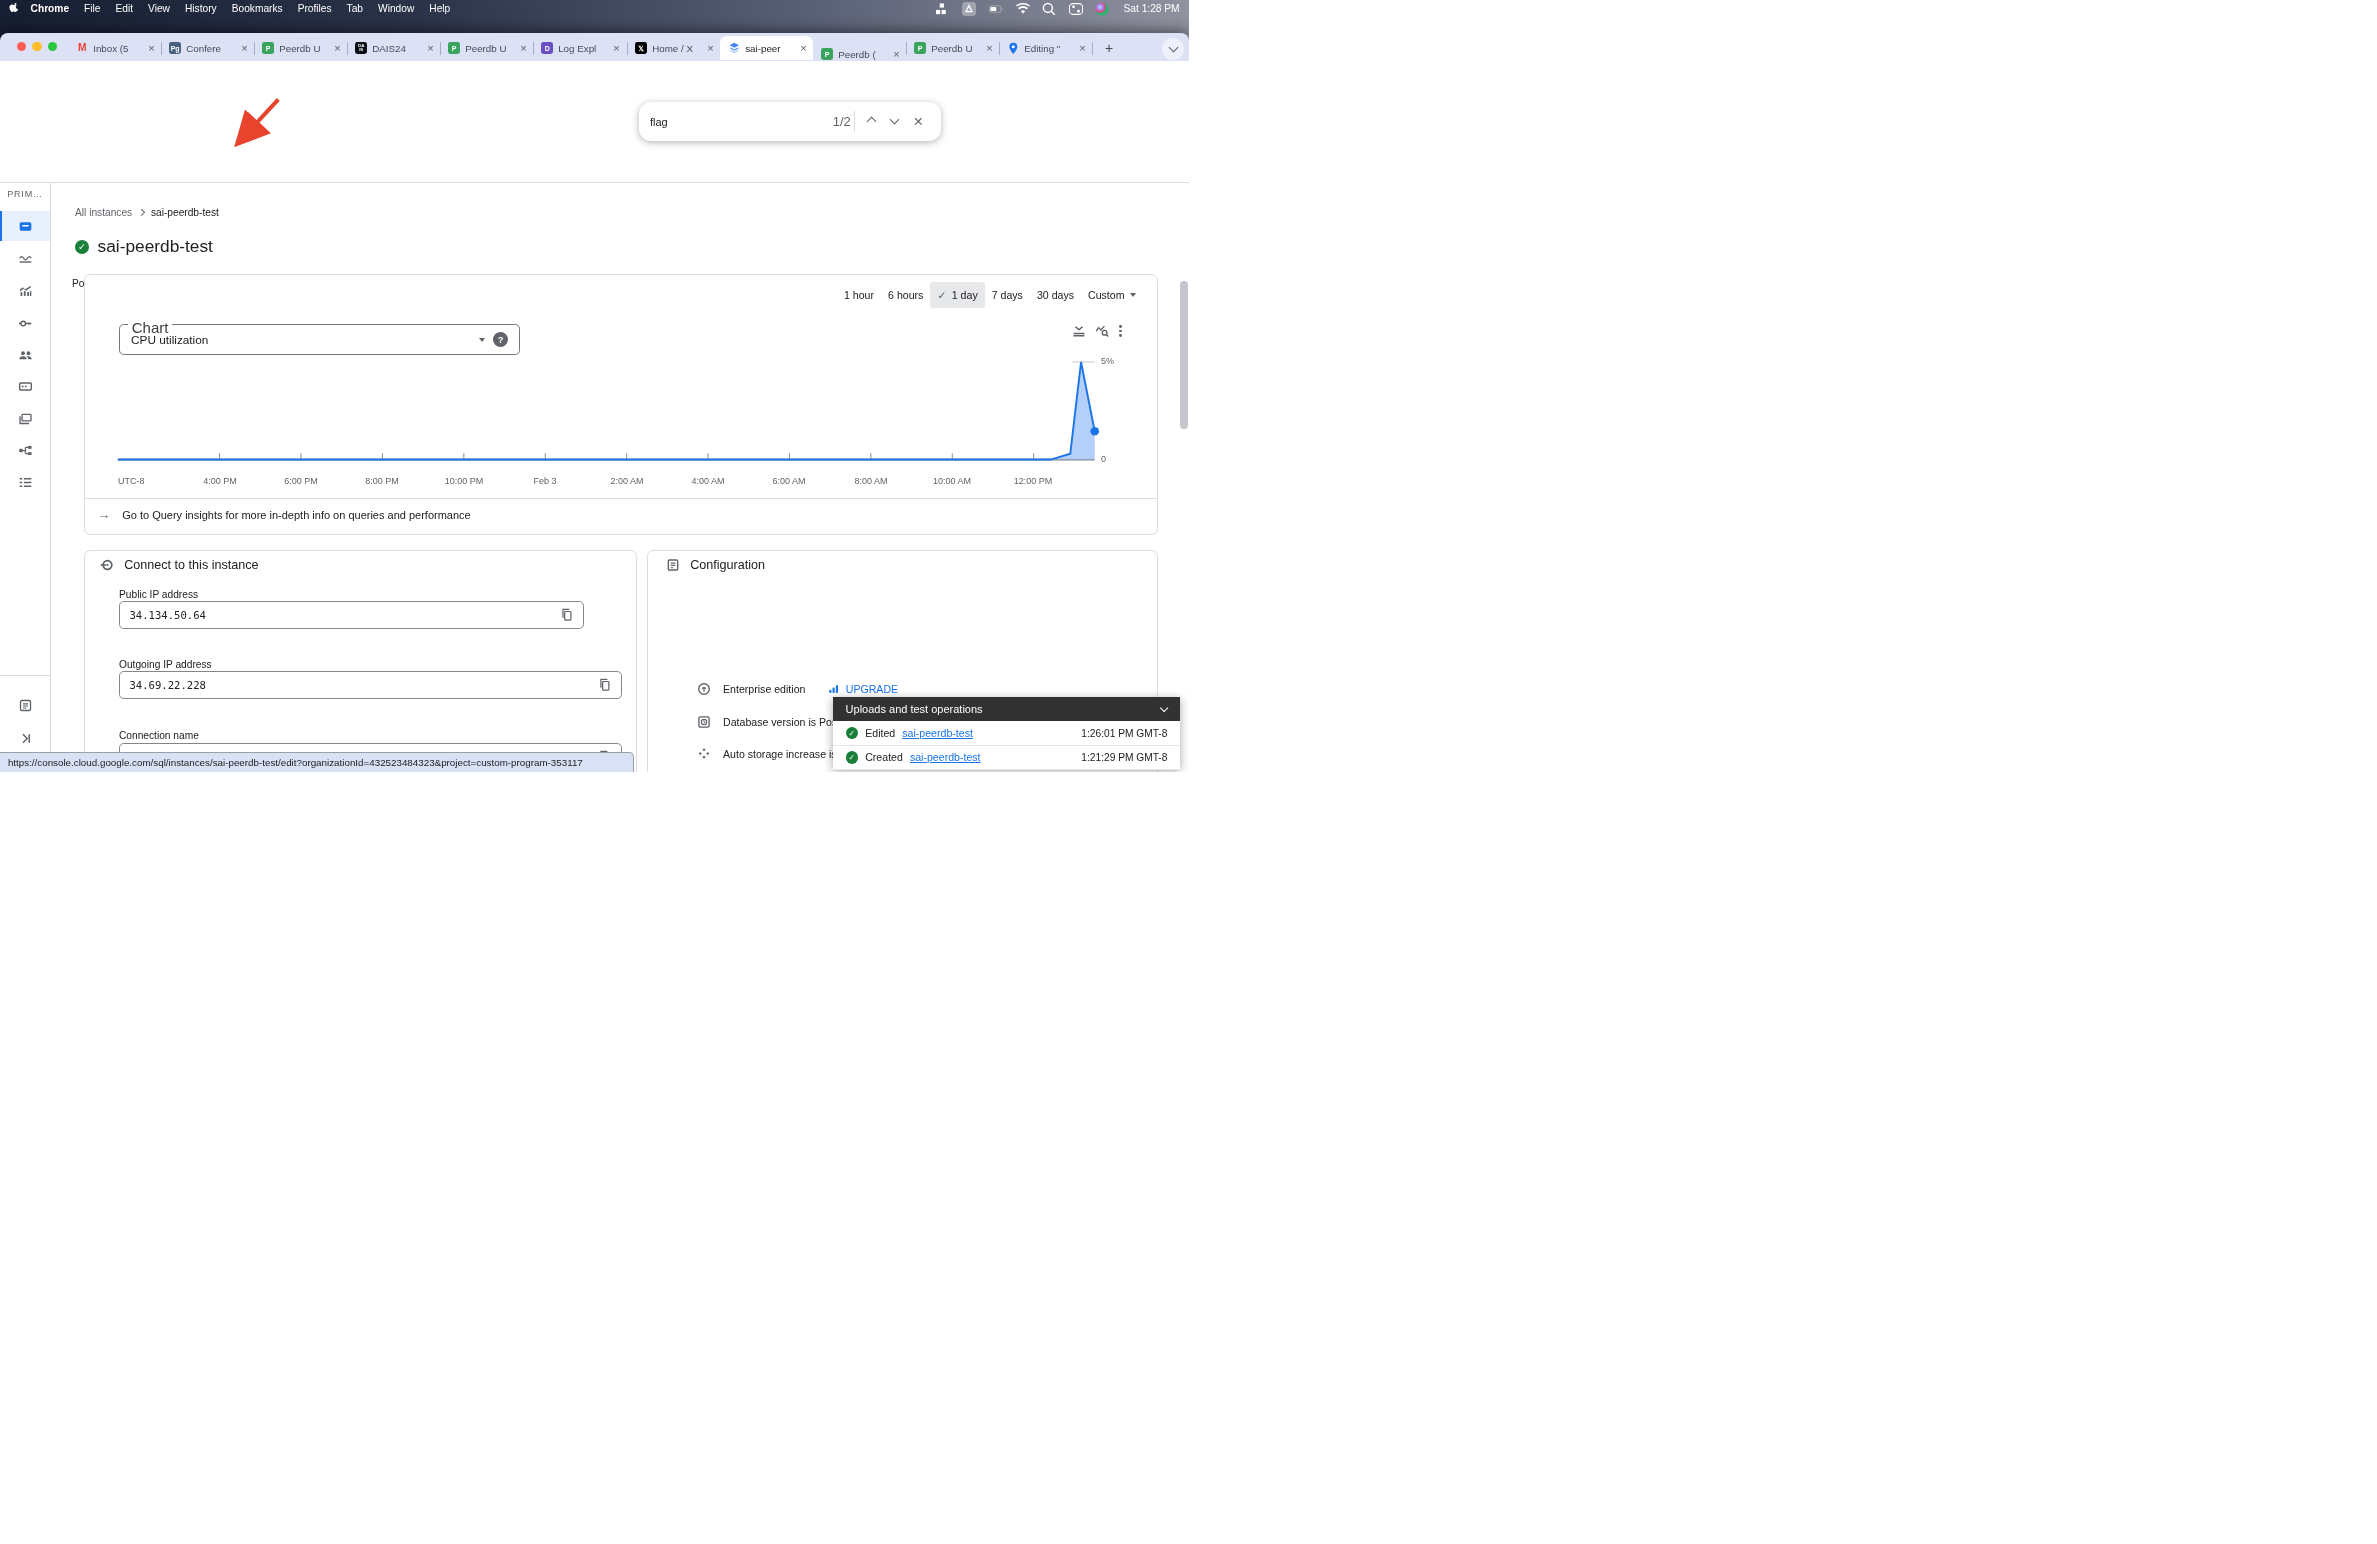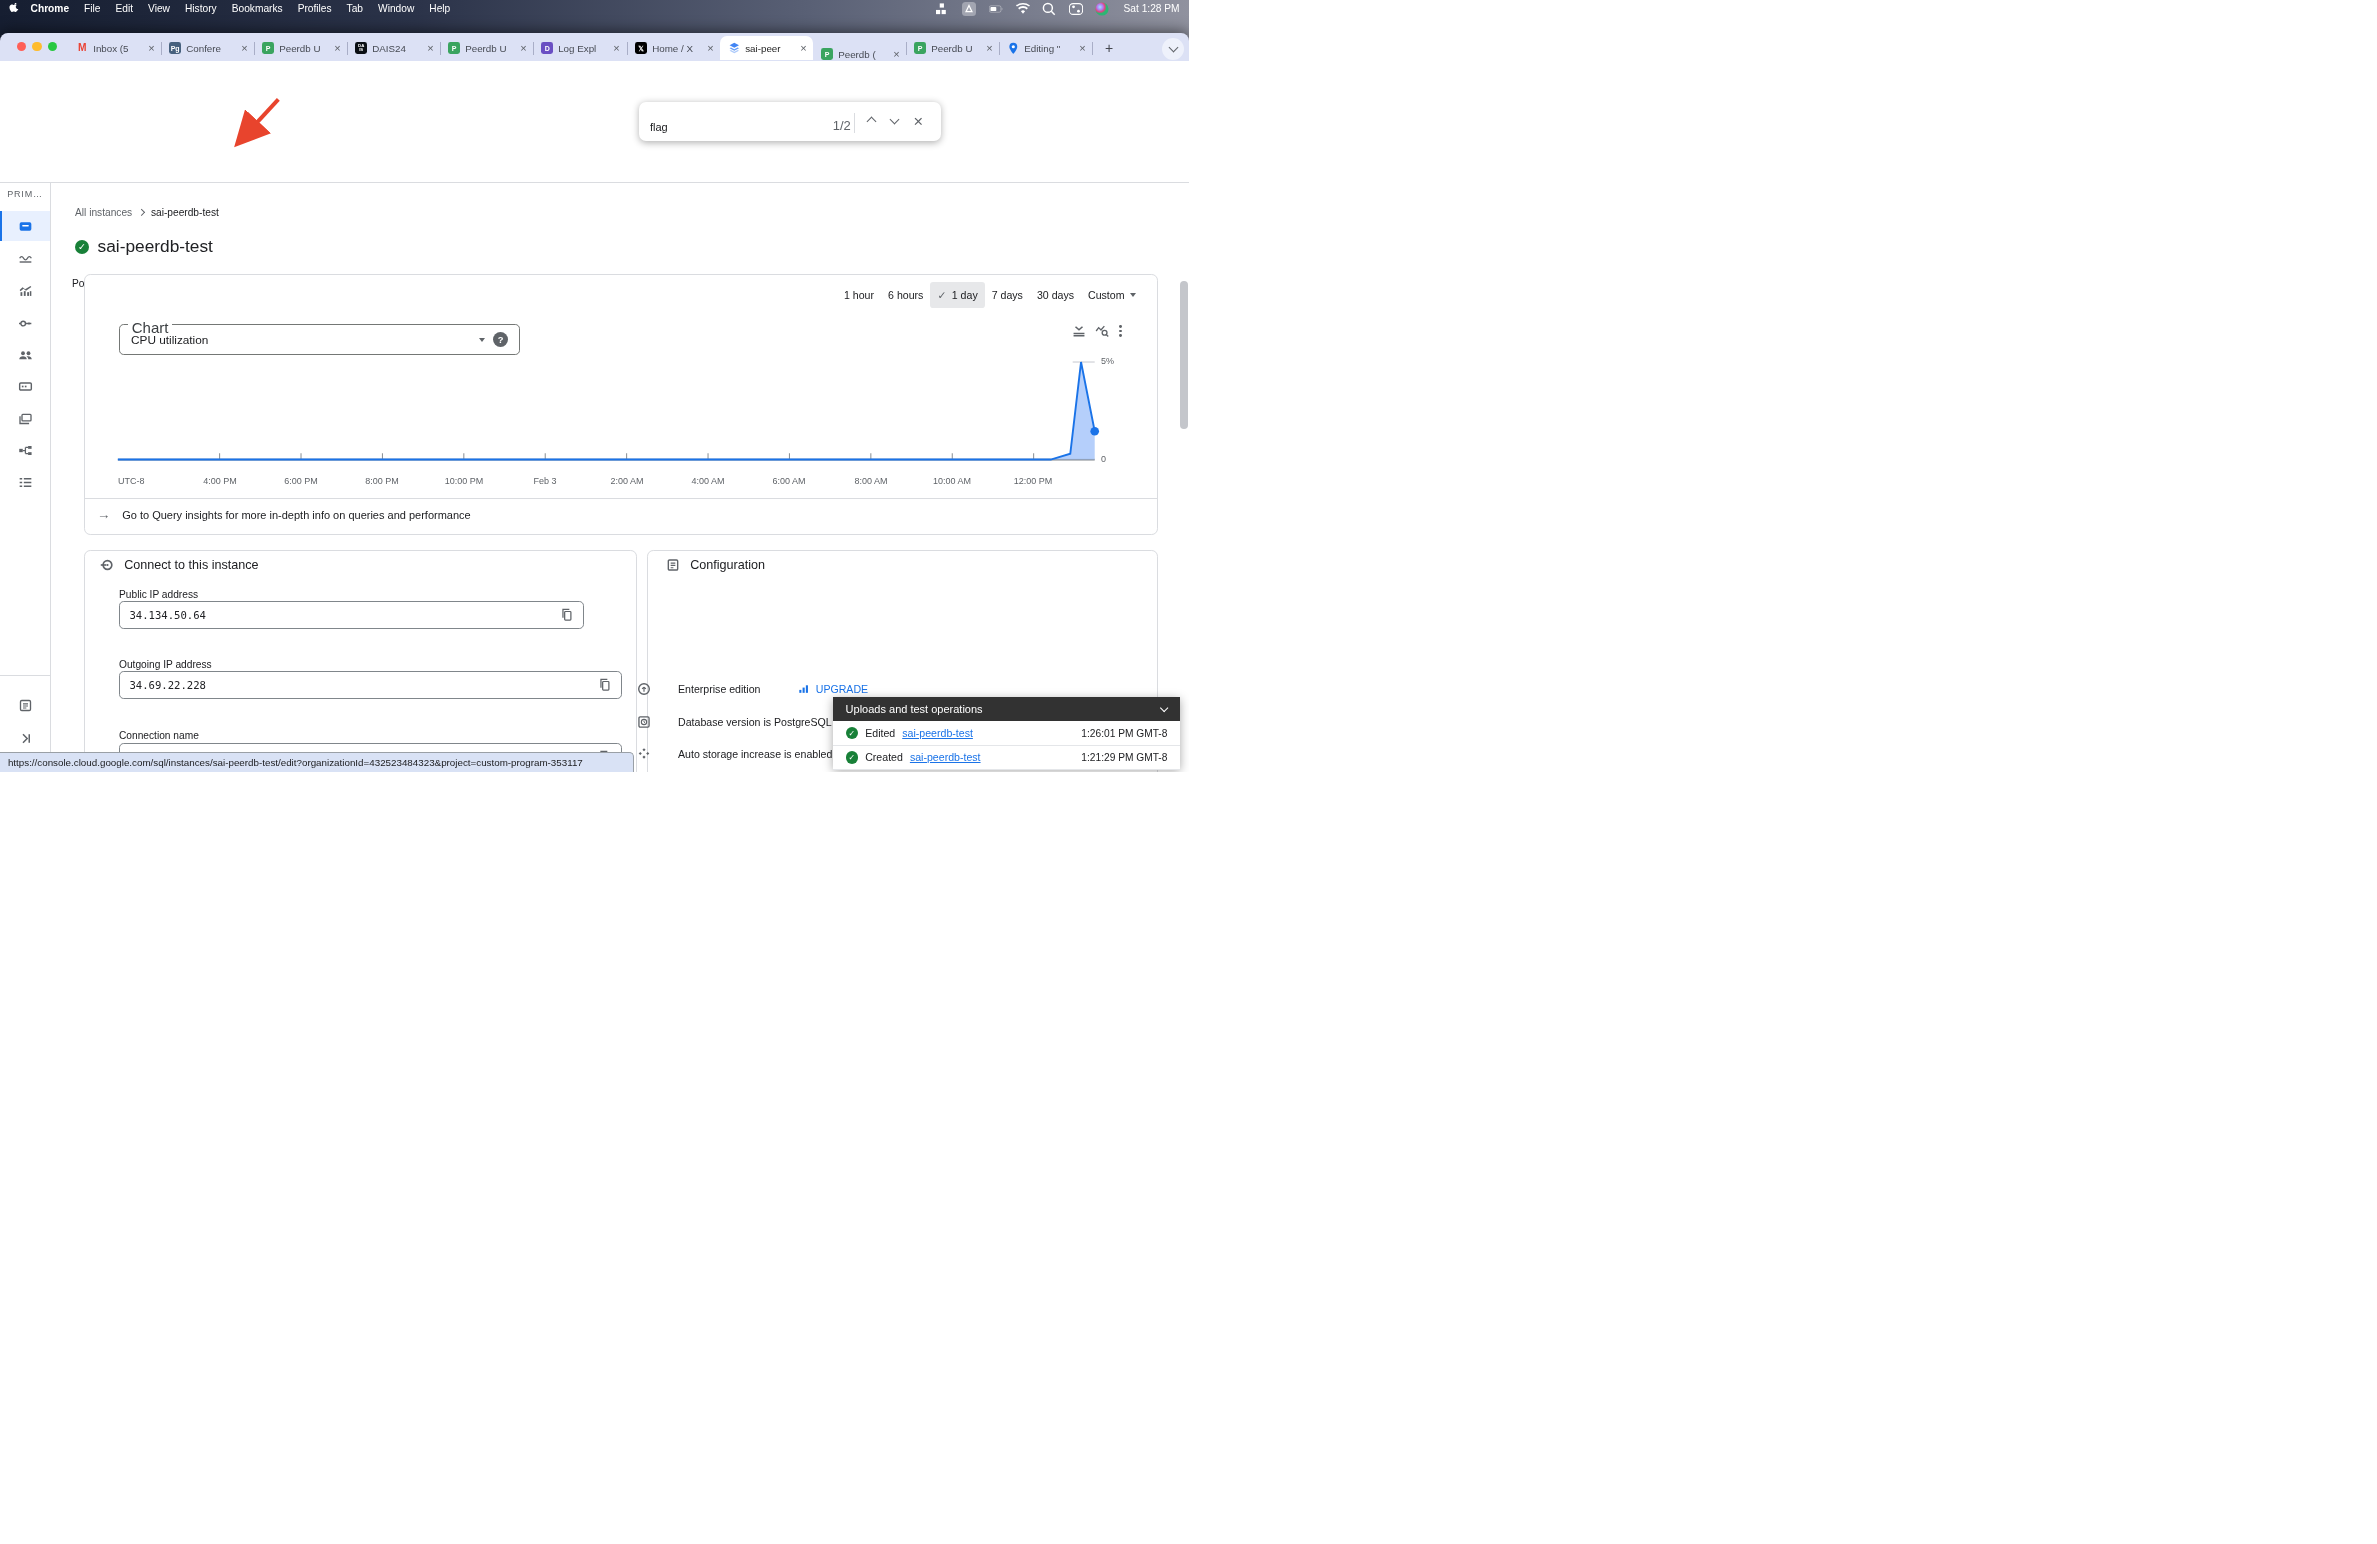--- a/index.html
+++ b/index.html
@@ -39,21 +39,21 @@
 .nav-ic{position:absolute;top:71px;width:20.4px;height:20.4px;color:#53565d}
 .omnibox{position:absolute;top:68px;left:101px;width:803px;height:27px;background:#e8ecf8;border-radius:13.4px;display:flex;align-items:center;padding:0 4.7px 0 11px;gap:7.9px}
 .omni-url{flex:1;font-size:11px;color:#1f2125;white-space:nowrap;overflow:hidden}
 .omni-circle{width:20.4px;height:20.4px;border-radius:50%;background:#d5dae9;display:flex;align-items:center;justify-content:center;color:#3f434b}
 .tb-right{position:absolute;top:71px;display:flex;align-items:center;color:#4b4e56}
 .pill{position:absolute;top:69px;left:1047px;height:23.6px;background:#cfe0fb;color:#174ea6;font-size:10.6px;font-weight:500;border-radius:11.8px;display:flex;align-items:center;padding:0 11px;white-space:nowrap}
 .dots{display:inline-flex;flex-direction:column;gap:2px}
 .dots i{width:2.8px;height:2.8px;border-radius:50%;background:currentColor}
 .avatar{border-radius:50%;background:radial-gradient(circle at 38% 32%,#d6a07a 0 28%,#7a4a33 55%,#3a2a3a)}
 
-.findbar{position:absolute;top:102px;left:639px;width:302px;height:39px;background:#fff;border-radius:7px;box-shadow:0 1.6px 7.9px rgba(0,0,0,.3);display:flex;align-items:flex-end;padding:8px 11px;z-index:60}
+.findbar{position:absolute;top:102px;left:639px;width:302px;height:39px;background:#fff;border-radius:12px;box-shadow:0 1.6px 7.9px rgba(0,0,0,.3);display:flex;align-items:center;padding:0 11px;z-index:60}
 .findbar .q{font-size:11px;color:#202124;flex:1}
 .findbar .cnt{font-size:13px;color:#5f6368;margin-right:3px}
 .findbar .vd{width:0.8px;height:20.4px;background:#dadce0;margin-right:4.7px}
 .fchev{width:23.6px;height:23.6px;display:flex;align-items:center;justify-content:center;color:#5f6368}
 
 .gcheader{position:absolute;top:101px;left:0;width:1189px;height:41px;background:#fff}
 .burger{position:absolute;top:116px;left:16.5px;width:17.3px;height:14px;color:#5f6368}
 .gclogo{position:absolute;top:113px;left:50px;font-size:15.7px;letter-spacing:-0.2px;display:flex;gap:4.7px}
 .gclogo b{font-weight:500}
 .gclogo .cl{color:#5f6368;font-weight:400}
@@ -117,21 +117,21 @@
 .fld-label{position:absolute;font-size:10.2px;color:#202124}
 .fld{position:absolute;height:27.5px;border:0.8px solid #80868b;border-radius:4.7px;display:flex;align-items:center;padding:0 9.4px;gap:6.3px}
 .fld .v{flex:1;font-family:"DejaVu Sans Mono",monospace;font-size:10.6px;color:#202124;white-space:nowrap;overflow:hidden}
 .fld .ic{color:#5f6368}
 
 .stats{position:absolute;left:666px;top:590px;width:474px;height:59px;border-top:0.8px solid #dadce0;border-bottom:0.8px solid #dadce0;display:flex}
 .stat{flex:1;padding:9.4px 0 0 9.4px}
 .stat+.stat{border-left:0.8px solid #dadce0}
 .stat .sl{font-size:10.6px;font-weight:500;color:#202124}
 .stat .sv{font-size:11.4px;color:#202124;margin-top:7.9px}
-.cfgrow{position:absolute;left:637px;display:flex;align-items:center;gap:27px;font-size:10.6px;color:#202124;white-space:nowrap}
+.cfgrow{position:absolute;left:697px;display:flex;align-items:center;gap:12px;font-size:10.6px;color:#202124;white-space:nowrap}
 .cfgrow .ic{color:#5f6368}
 .upg{display:flex;align-items:center;gap:5.5px;color:#1a73e8;font-weight:500;margin-left:11px}
 
 .notif{position:absolute;left:833px;top:697px;width:347px;z-index:40;box-shadow:0 2.4px 9.4px rgba(0,0,0,.35)}
 .notif-h{height:24.4px;background:#323232;color:#fff;display:flex;align-items:center;padding:0 12.6px;font-size:11px}
 .notif-h .sp{flex:1}
 .nrow{height:24.4px;background:#fff;border-bottom:0.8px solid #e4e6e9;display:flex;align-items:center;padding:0 12.6px;gap:7px;font-size:10.6px;color:#202124}
 .nrow .okdot{width:12.6px;height:12.6px;font-size:7.9px}
 .nrow a{color:#1a73e8;text-decoration:underline}
 .nrow .tm{margin-left:auto;font-size:10.2px}

